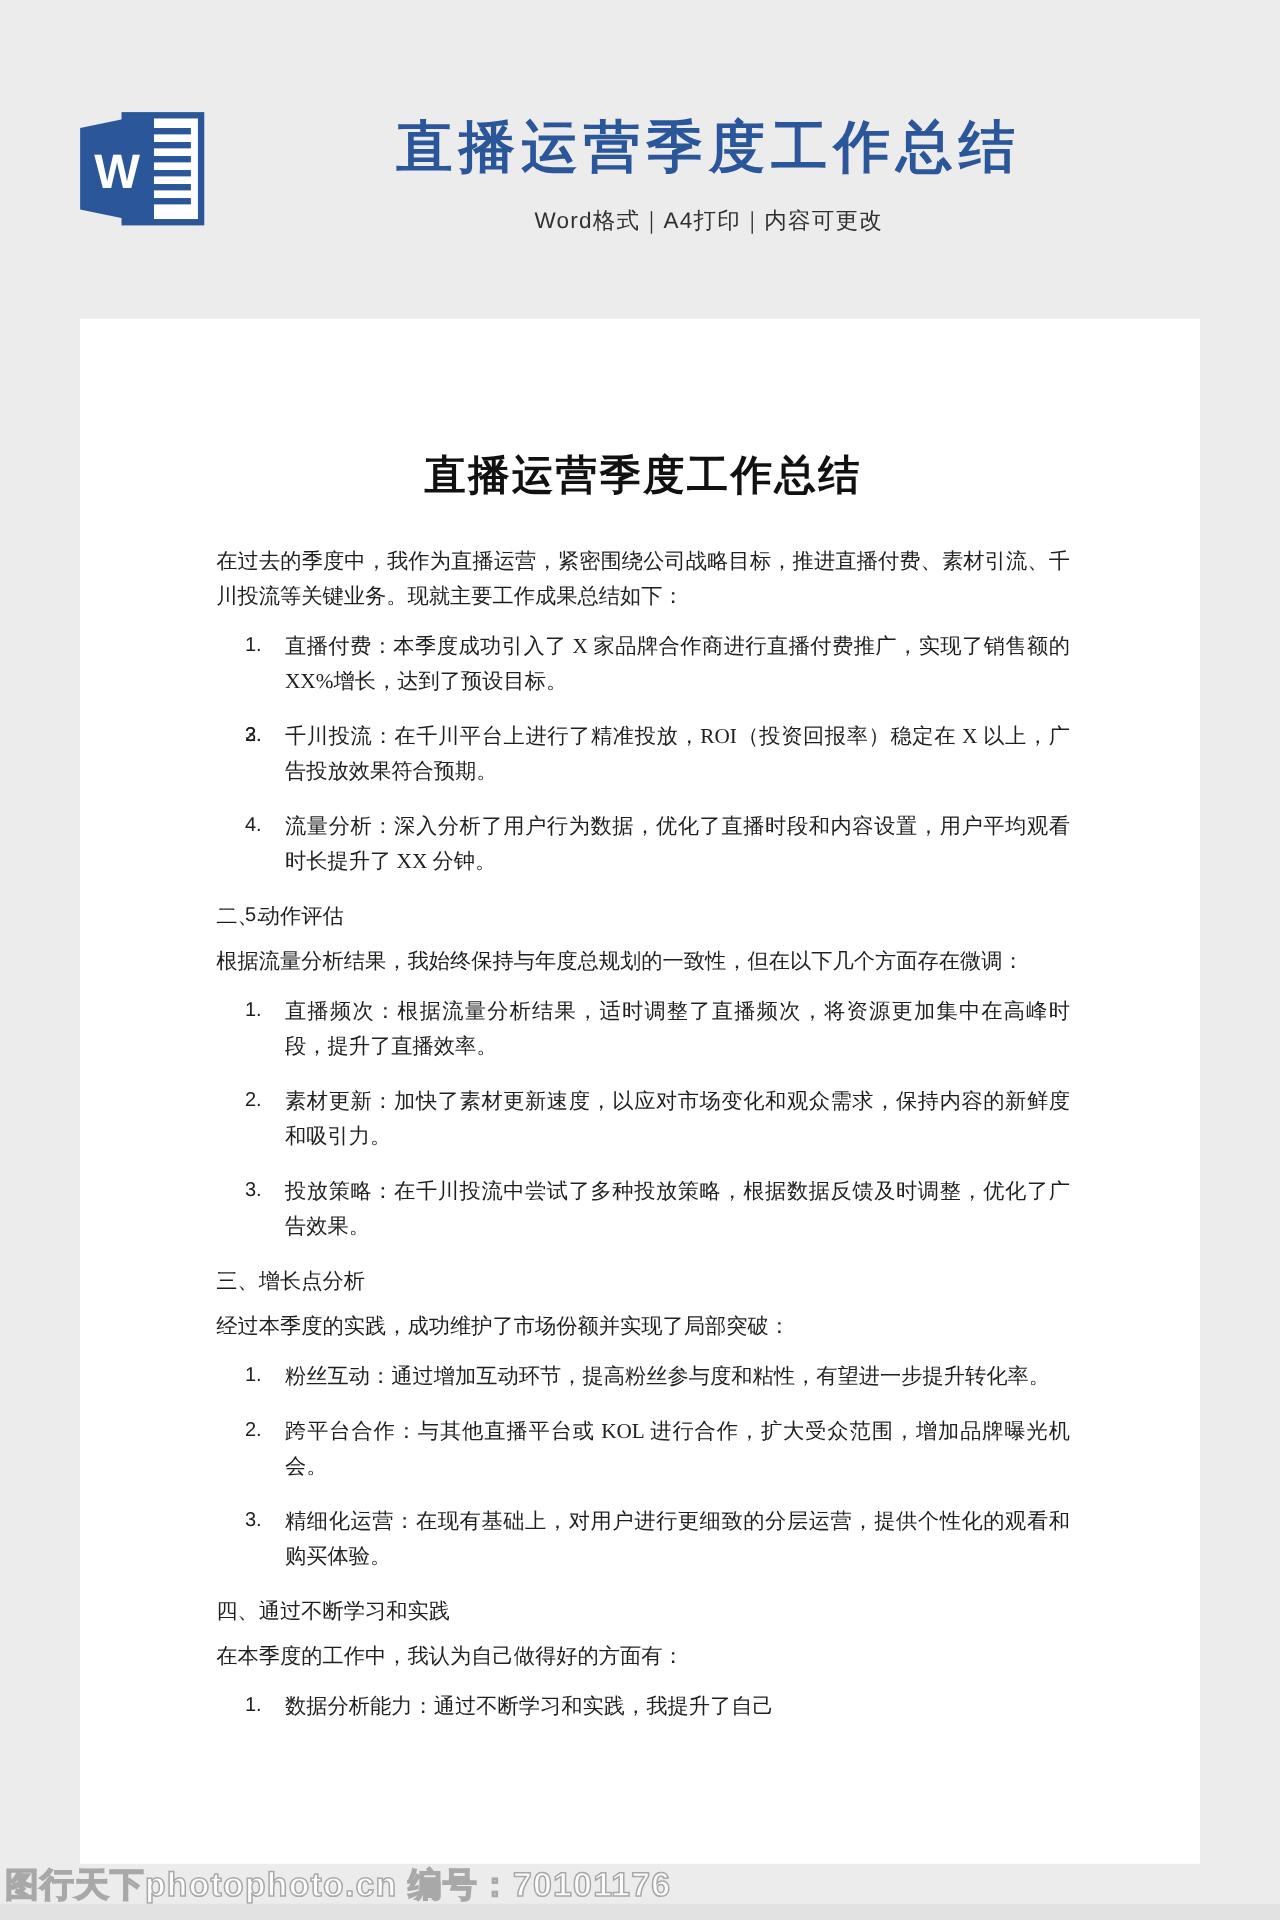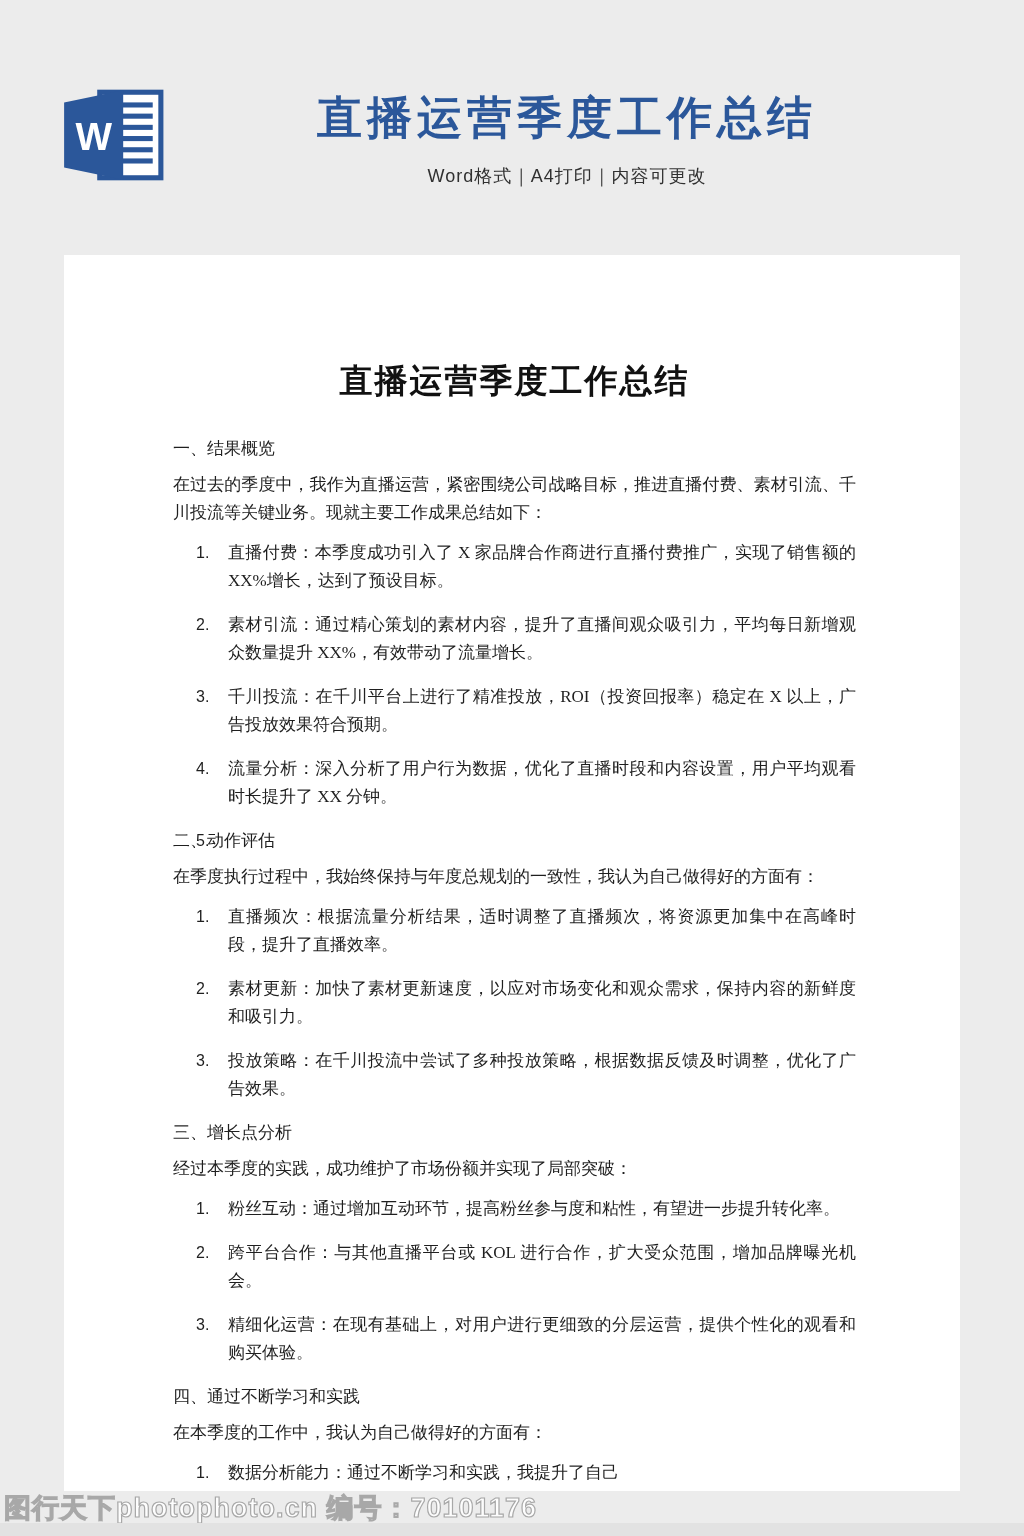--- a/index.html
+++ b/index.html
@@ -85,52 +85,50 @@
     <div class="header-title">直播运营季度工作总结</div>
     <div class="header-subtitle">Word格式｜A4打印｜内容可更改</div>
   </div>
 </div>
 
 <div class="doc-page">
   <div class="doc-body">
     <div class="doc-title">直播运营季度工作总结</div>
     <div>
   <div class="doc-section">
-    <div class="section-heading">一、结果概览</div>
     <div class="section-intro">在过去的季度中，我作为直播运营，紧密围绕公司战略目标，推进直播付费、素材引流、千川投流等关键业务。现就主要工作成果总结如下：</div>
     <ol class="section-list">
   <li class="list-item">
     <span class="num">1.</span>
     <span>直播付费：本季度成功引入了 X 家品牌合作商进行直播付费推广，实现了销售额的 XX%增长，达到了预设目标。</span>
   </li>
 
   <li class="list-item">
     <span class="num">2.</span>
-    <span>素材引流：通过精心策划的素材内容，提升了直播间观众吸引力，平均每日新增观众数量提升 XX%，有效带动了流量增长。</span>
   </li>
 
   <li class="list-item">
     <span class="num">3.</span>
     <span>千川投流：在千川平台上进行了精准投放，ROI（投资回报率）稳定在 X 以上，广告投放效果符合预期。</span>
   </li>
 
   <li class="list-item">
     <span class="num">4.</span>
     <span>流量分析：深入分析了用户行为数据，优化了直播时段和内容设置，用户平均观看时长提升了 XX 分钟。</span>
   </li>
 
   <li class="list-item">
     <span class="num">5.</span>
   </li>
 </ol>
   </div>
 
   <div class="doc-section">
     <div class="section-heading">二、动作评估</div>
-    <div class="section-intro">在季度执行过程中，我始终保持与年度总规划的一致性，我认为自己做得好的方面有：</div>
+    <div class="section-intro">根据流量分析结果，我始终保持与年度总规划的一致性，但在以下几个方面存在微调：</div>
     <ol class="section-list">
   <li class="list-item">
     <span class="num">1.</span>
     <span>直播频次：根据流量分析结果，适时调整了直播频次，将资源更加集中在高峰时段，提升了直播效率。</span>
   </li>
 
   <li class="list-item">
     <span class="num">2.</span>
     <span>素材更新：加快了素材更新速度，以应对市场变化和观众需求，保持内容的新鲜度和吸引力。</span>
   </li>

